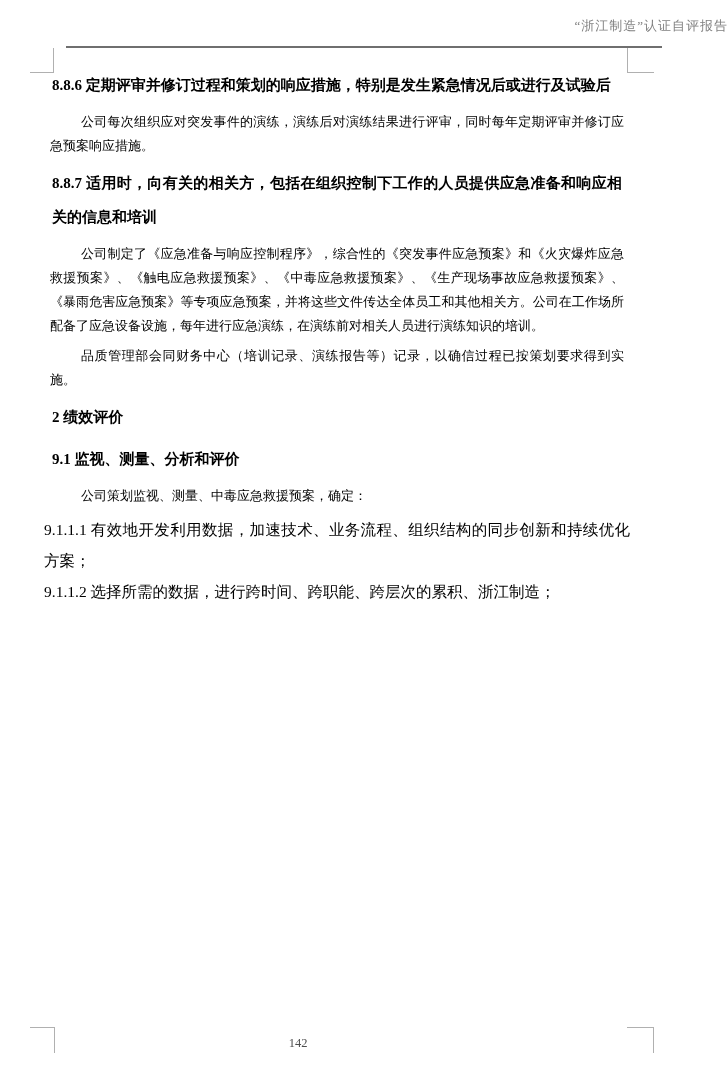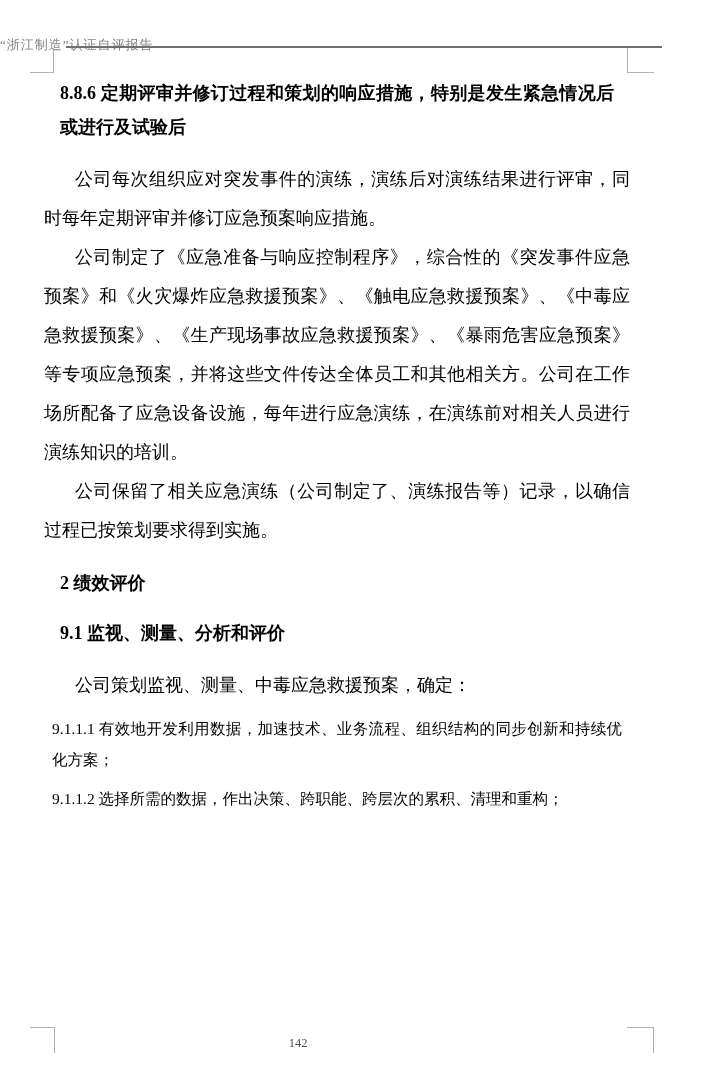--- a/index.html
+++ b/index.html
@@ -6,56 +6,56 @@
   body {
     width: 728px; height: 1090px;
     background: #ffffff;
     position: relative;
     font-family: "Liberation Serif", serif;
     color: #000000;
     overflow: hidden;
   }
   .page-header {
     position: absolute;
-    top: 36px; left: 0; width: 728px;
-    text-align: left;
+    top: 17px; left: 0; width: 728px;
+    text-align: right;
     font-size: 13px;
     color: #808080;
     letter-spacing: 1px;
   }
   .header-rule {
     position: absolute;
     top: 46px; left: 66px; width: 596px;
     height: 0;
     border-top: 2px solid #6f6f6f;
   }
   .content {
     position: absolute;
     top: 60px; left: 44px; width: 586px;
   }
   .h {
     font-weight: bold;
-    font-size: 18px;
+    font-size: 15px;
     line-height: 34px;
     text-align: justify;
-    margin: 16px;
+    margin: 8px;
   }
   .p {
-    font-size: 18px;
-    line-height: 39px;
+    font-size: 13px;
+    line-height: 24px;
     text-align: justify;
     text-indent: 31px;
-    margin: 0;
+    margin: 6px;
   }
   .p-flush {
     font-size: 15.5px;
     line-height: 31px;
     text-align: justify;
     text-indent: 0;
-    margin: 8px;
+    margin: 0;
     font-family: Liberation Serif, serif;
   }
   .page-number {
     position: absolute;
     top: 1036px; left: 0; width: 596px;
     text-align: center;
     font-size: 12.5px;
     color: #4d4d4d;
   }
   .crop { position: absolute; }
@@ -88,22 +88,23 @@
 <div class="header-rule"></div>
 
 <div class="crop crop-tl"></div>
 <div class="crop crop-tr"></div>
 <div class="crop crop-bl"></div>
 <div class="crop crop-br"></div>
 
 <div class="content">
     <div class="h">8.8.6 定期评审并修订过程和策划的响应措施，特别是发生紧急情况后或进行及试验后</div>
     <div class="p">公司每次组织应对突发事件的演练，演练后对演练结果进行评审，同时每年定期评审并修订应急预案响应措施。</div>
+    <div class="h">8.8.7 适用时，向有关的相关方，包括在组织控制下工作的人员提供应急准备和响应相关的信息和培训</div>
     <div class="p">公司制定了《应急准备与响应控制程序》，综合性的《突发事件应急预案》和《火灾爆炸应急救援预案》、《触电应急救援预案》、《中毒应急救援预案》、《生产现场事故应急救援预案》、《暴雨危害应急预案》等专项应急预案，并将这些文件传达全体员工和其他相关方。公司在工作场所配备了应急设备设施，每年进行应急演练，在演练前对相关人员进行演练知识的培训。</div>
-    <div class="p">公司保留了相关应急演练（公司制定了、演练报告等）记录，以确信过程已按策划要求得到实施。</div>
+    <div class="p">品质管理部会同财务中心（培训记录、演练报告等）记录，以确信过程已按策划要求得到实施。</div>
     <div class="h">2 绩效评价</div>
     <div class="h">9.1 监视、测量、分析和评价</div>
     <div class="p">公司策划监视、测量、中毒应急救援预案，确定：</div>
     <div class="p-flush">9.1.1.1 有效地开发利用数据，加速技术、业务流程、组织结构的同步创新和持续优化方案；</div>
-    <div class="p-flush">9.1.1.2 选择所需的数据，作出决策、跨职能、跨层次的累积、清理和重构；</div>
+    <div class="p-flush">9.1.1.2 选择所需的数据，进行跨时间、跨职能、跨层次的累积、浙江制造；</div>
   </div>
 
 <div class="page-number">142</div>
 
 </body></html>

